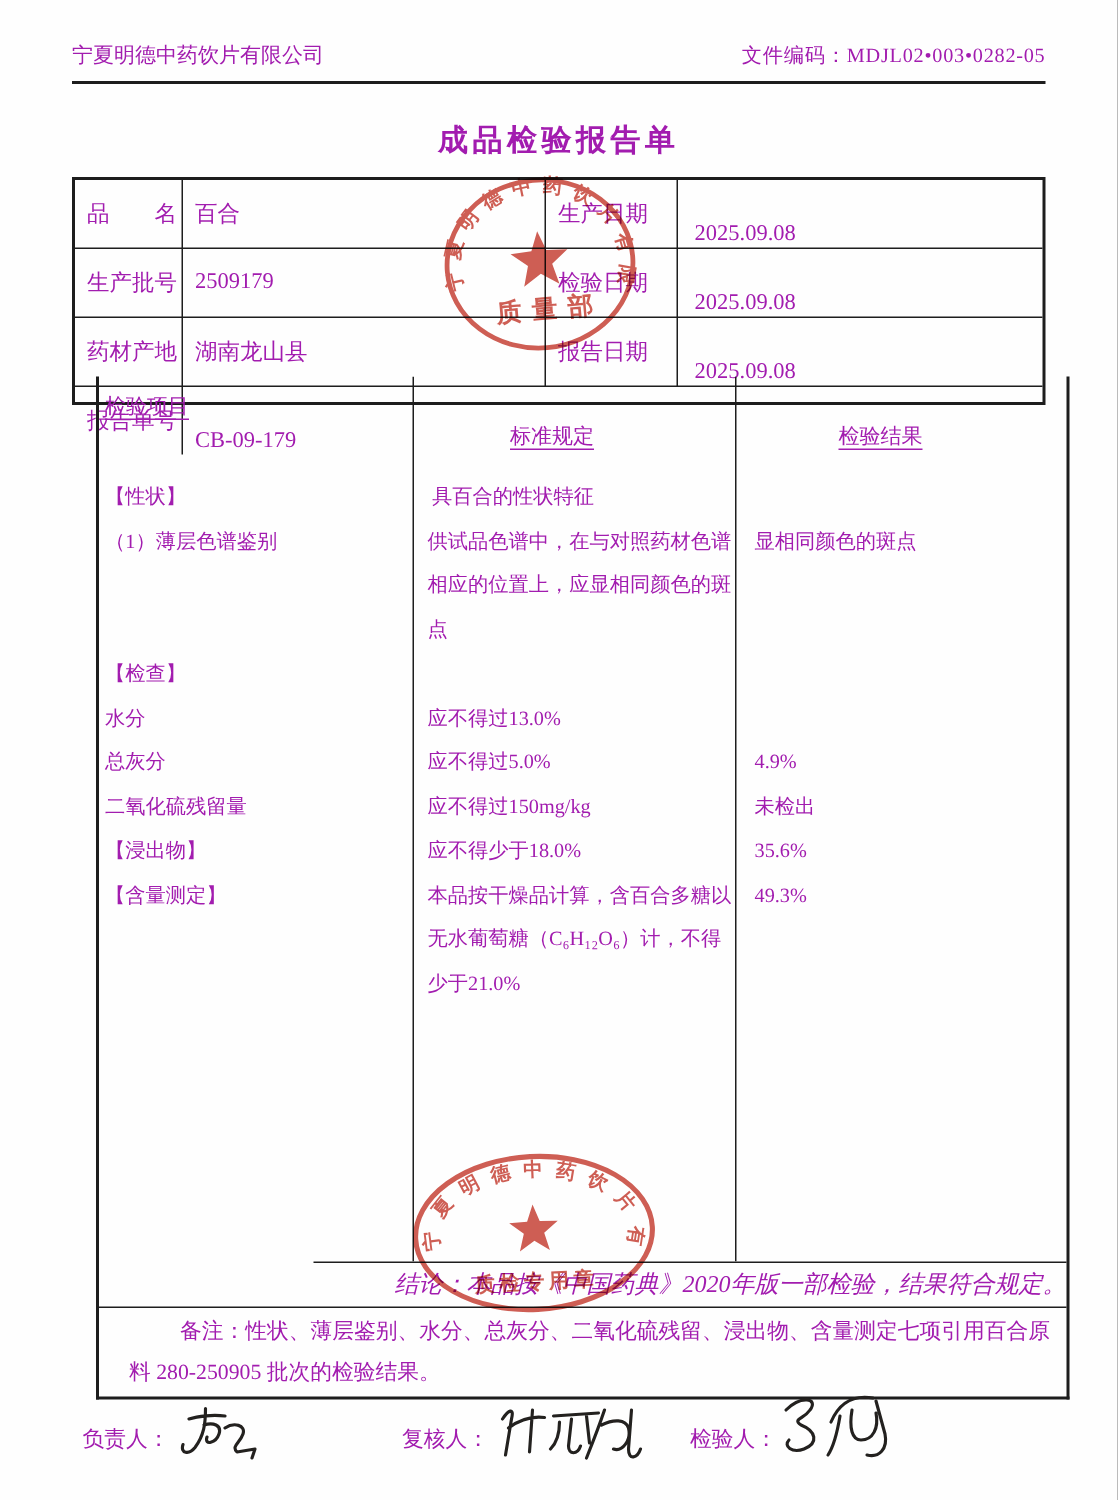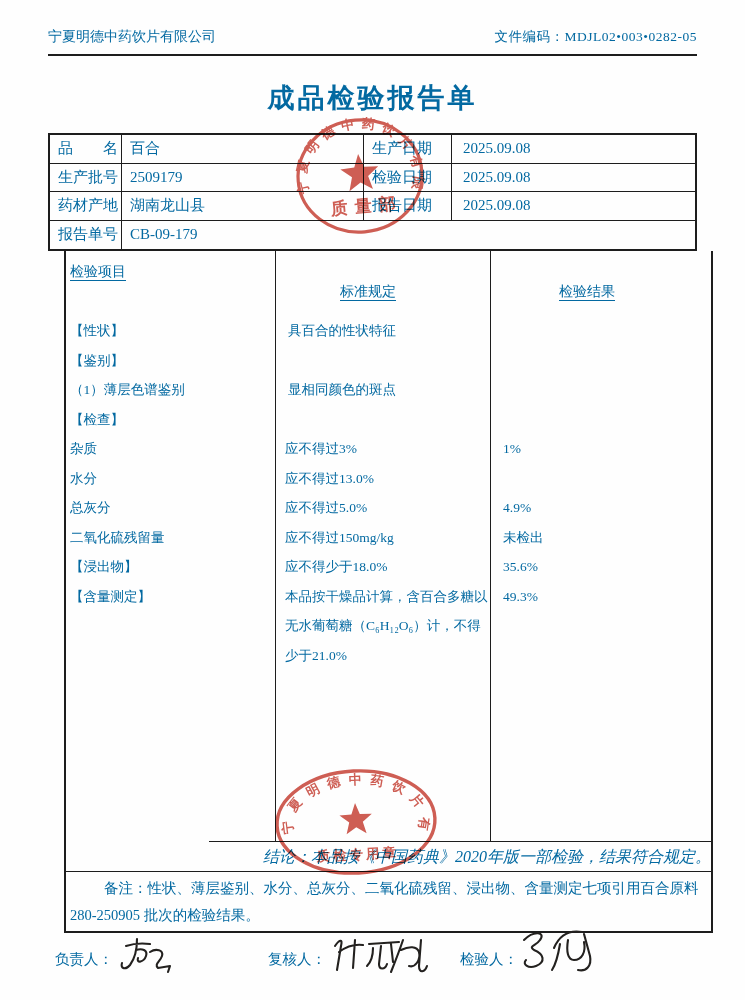--- a/index.html
+++ b/index.html
@@ -1,47 +1,47 @@
 <!DOCTYPE html>
 <html><head>
 <meta charset="utf-8">
 <style>
   html,body{margin:0;padding:0;background:#888;}
   .page{
     position:relative;width:745px;height:1000px;margin:0 auto;
     background:#fefefe;overflow:hidden;
     font-family:"Liberation Serif","DejaVu Serif",serif;
-    color:#0369a1;
+    color:#a21caf;
   }
   
   .letterhead{
     position:absolute;top:28px;left:48px;width:649px;
     display:flex;justify-content:space-between;align-items:flex-end;
     font-size:14px;padding-bottom:8px;border-bottom:2px solid #1d1d1d;
   }
   .doc-code{font-size:13.5px;letter-spacing:.5px;}
   
   .report-title{
     position:absolute;top:80px;left:0;width:745px;text-align:center;
-    font-size:27px;font-weight:bold;letter-spacing:3px;
+    font-size:20px;font-weight:bold;letter-spacing:3px;
   }
   
   .info-table{
-    position:absolute;top:133px;left:48px;width:649px;height:118px;
+    position:absolute;top:118px;left:48px;width:649px;height:152px;
     border:2px solid #1d1d1d;box-sizing:border-box;
     display:grid;grid-template-rows:repeat(4,1fr);
     grid-template-columns:72px 242px 88px 1fr;
     font-size:15px;
   }
   .info-cell{
     border-right:1.5px solid #1d1d1d;border-bottom:1.5px solid #1d1d1d;
     display:flex;align-items:center;padding-left:8px;box-sizing:border-box;
     white-space:nowrap;overflow:visible;
   }
-  .info-cell.no-r{border-right:none;}
+  .info-cell.no-r{border-right:none;margin-top:28px;}
   .info-cell.no-b{border-bottom:none;}
   .info-cell.val2{padding-left:11px;}
   .info-cell.span3{grid-column:2 / 5;}
   
   .main-table{
     position:absolute;top:251px;left:64px;width:649px;height:682px;
     border:2px solid #1d1d1d;border-top:none;box-sizing:border-box;
     display:flex;flex-direction:column;font-size:13.5px;align-items:flex-end;
   }
   .grid-area{position:relative;height:590px;box-sizing:border-box;padding-top:6px;overflow:hidden;}
@@ -57,21 +57,21 @@
   .insp-head .cell{text-decoration:underline;text-underline-offset:4px;}
   .insp-head .c-std,.insp-head .c-res{text-align:center;padding-right:40px;margin-top:20px;}
   
   .conclusion-row{
     height:30px;border-top:1.5px solid #1d1d1d;box-sizing:border-box;
     line-height:29px;font-size:16px;padding-left:20px;text-indent:34px;
     white-space:nowrap;overflow:hidden;font-style:italic;
   }
   .note-row{
     flex:1;border-top:1.5px solid #1d1d1d;box-sizing:border-box;
-    font-size:14.5px;line-height:27px;padding:3px 6px 0 4px;text-indent:34px;
+    font-size:14.5px;line-height:27px;padding:3px 6px 0 20px;text-indent:34px;
   }
   
   .sign-row{position:absolute;top:940px;left:48px;width:649px;height:55px;font-size:14.5px;}
   .sign-label{position:absolute;top:10px;white-space:nowrap;}
   .sign-label.l1{left:7px;font-family:Liberation Mono, monospace;}
   .sign-label.l2{left:220px;}
   .sign-label.l3{left:412px;}
   .sig{position:absolute;}
   .sig path{fill:none;stroke:#23211f;stroke-width:2.1;stroke-linecap:round;stroke-linejoin:round;}
   .sig.s1{left:64px;top:-6px;}
@@ -125,37 +125,32 @@
         <div class="cell c-item">检验项目</div>
         <div class="cell c-std">标准规定</div>
         <div class="cell c-res">检验结果</div>
       </div>
       <div id="insp-body">
           <div class="insp-row">
             <div class="cell c-item">【性状】</div>
             <div class="cell c-res">具百合的性状特征</div>
           </div>
           <div class="insp-row">
-            <div class="cell c-item">【鉴别】</div>
             <div class="cell c-std"></div>
             <div class="cell c-res"></div>
           </div>
           <div class="insp-row">
             <div class="cell c-item">（1）薄层色谱鉴别</div>
+            <div class="cell c-std">供试品色谱中，在与对照药材色谱相应的位置上，应显相同颜色的斑点</div>
             <div class="cell c-res">显相同颜色的斑点</div>
           </div>
           <div class="insp-row">
             <div class="cell c-item">【检查】</div>
             <div class="cell c-std"></div>
             <div class="cell c-res"></div>
-          </div>
-          <div class="insp-row">
-            <div class="cell c-item">杂质</div>
-            <div class="cell c-std">应不得过3%</div>
-            <div class="cell c-res">1%</div>
           </div>
           <div class="insp-row">
             <div class="cell c-item">水分</div>
             <div class="cell c-std">应不得过13.0%</div>
           </div>
           <div class="insp-row">
             <div class="cell c-item">总灰分</div>
             <div class="cell c-std">应不得过5.0%</div>
             <div class="cell c-res">4.9%</div>
           </div>

